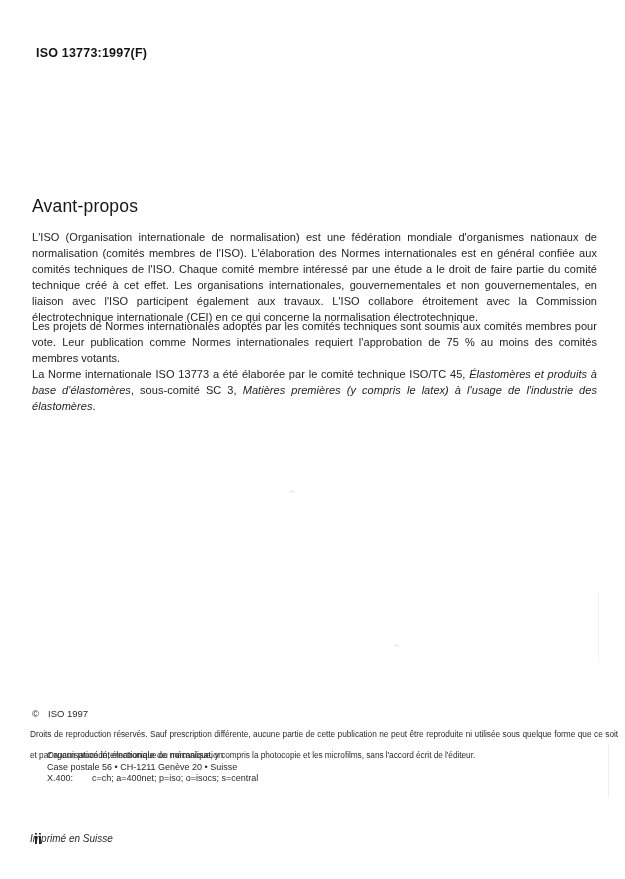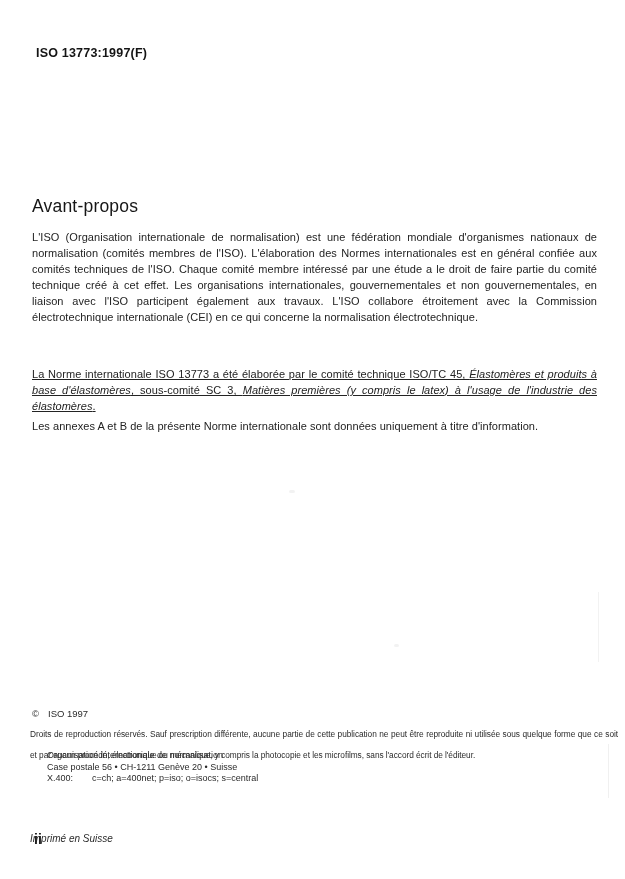--- a/index.html
+++ b/index.html
@@ -19,21 +19,21 @@
     position:absolute;left:32px;top:196px;margin:0;
     font-size:17.5px;font-weight:normal;letter-spacing:.2px;color:#161616;
   }
   .body-p{
     position:absolute;left:32px;width:565px;margin:0;
     font-size:11px;line-height:16px;
     text-align:justify;letter-spacing:.05px;color:#232323;
   }
   .p1{top:229px;}
   .p2{top:318px;}
-  .p3{top:366px;text-decoration:underline;}
+  .p3{top:366px;}
   .p4{top:418px;text-align:left;}
   .body-p i{font-style:italic;}
   .copyright-line{
     position:absolute;left:32px;top:708px;
     font-size:9.5px;color:#2a2a2a;display:flex;gap:9px;align-items:baseline;
   }
   .rights{
     position:absolute;left:30px;top:724px;width:588px;margin:0;
     font-size:8.3px;line-height:21px;letter-spacing:-.05px;
     text-align:justify;color:#2a2a2a;
@@ -61,22 +61,22 @@
 </head>
 <body>
 
 <div class="page">
 
   <div class="doc-ref">ISO 13773:1997(F)</div>
 
   <h1 class="fw-title">Avant-propos</h1>
 
   <p class="body-p p1">L'ISO (Organisation internationale de normalisation) est une fédération mondiale d'organismes nationaux de normalisation (comités membres de l'ISO). L'élaboration des Normes internationales est en général confiée aux comités techniques de l'ISO. Chaque comité membre intéressé par une étude a le droit de faire partie du comité technique créé à cet effet. Les organisations internationales, gouvernementales et non gouvernementales, en liaison avec l'ISO participent également aux travaux. L'ISO collabore étroitement avec la Commission électrotechnique internationale (CEI) en ce qui concerne la normalisation électrotechnique.</p>
+  <p class="body-p p2">Les projets de Normes internationales adoptés par les comités techniques sont soumis aux comités membres pour vote. Leur publication comme Normes internationales requiert l'approbation de 75 % au moins des comités membres votants.</p>
   <p class="body-p p3"><span>La Norme internationale ISO 13773 a été élaborée par le comité technique ISO/TC 45, </span><i>Élastomères et produits à base d'élastomères</i><span>, sous-comité SC 3, </span><i>Matières premières (y compris le latex) à l'usage de l'industrie des élastomères</i><span>.</span></p>
-  <p class="body-p p4">Les annexes A et B de la présente Norme internationale sont données uniquement à titre d'information.</p>
 
   <div class="copyright-line">
     <span>©</span>
     <span>ISO 1997</span>
   </div>
 
   <p class="rights">Droits de reproduction réservés. Sauf prescription différente, aucune partie de cette publication ne peut être reproduite ni utilisée sous quelque forme que ce soit et par aucun procédé, électronique ou mécanique, y compris la photocopie et les microfilms, sans l'accord écrit de l'éditeur.</p>
 
   <div class="address">
     <div>Organisation internationale de normalisation</div>

